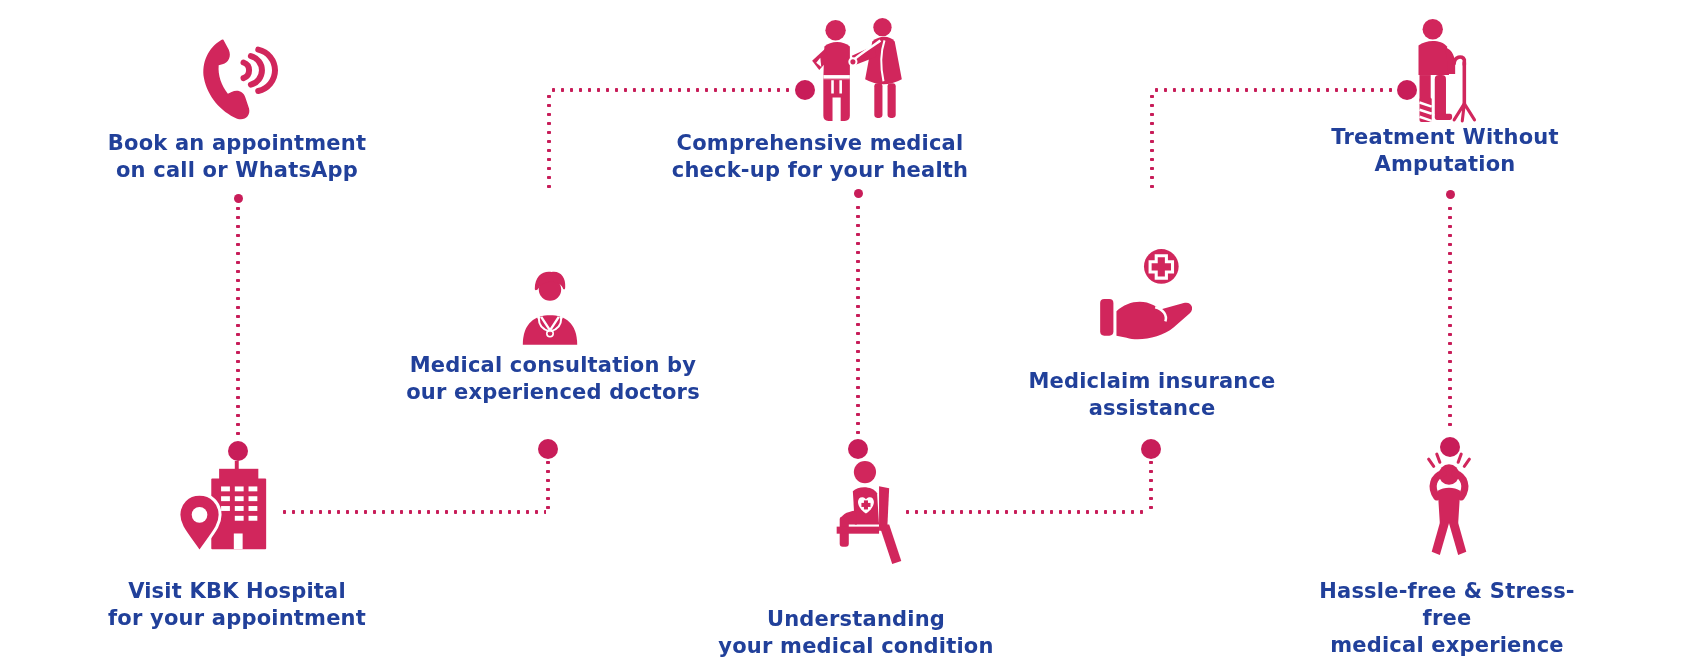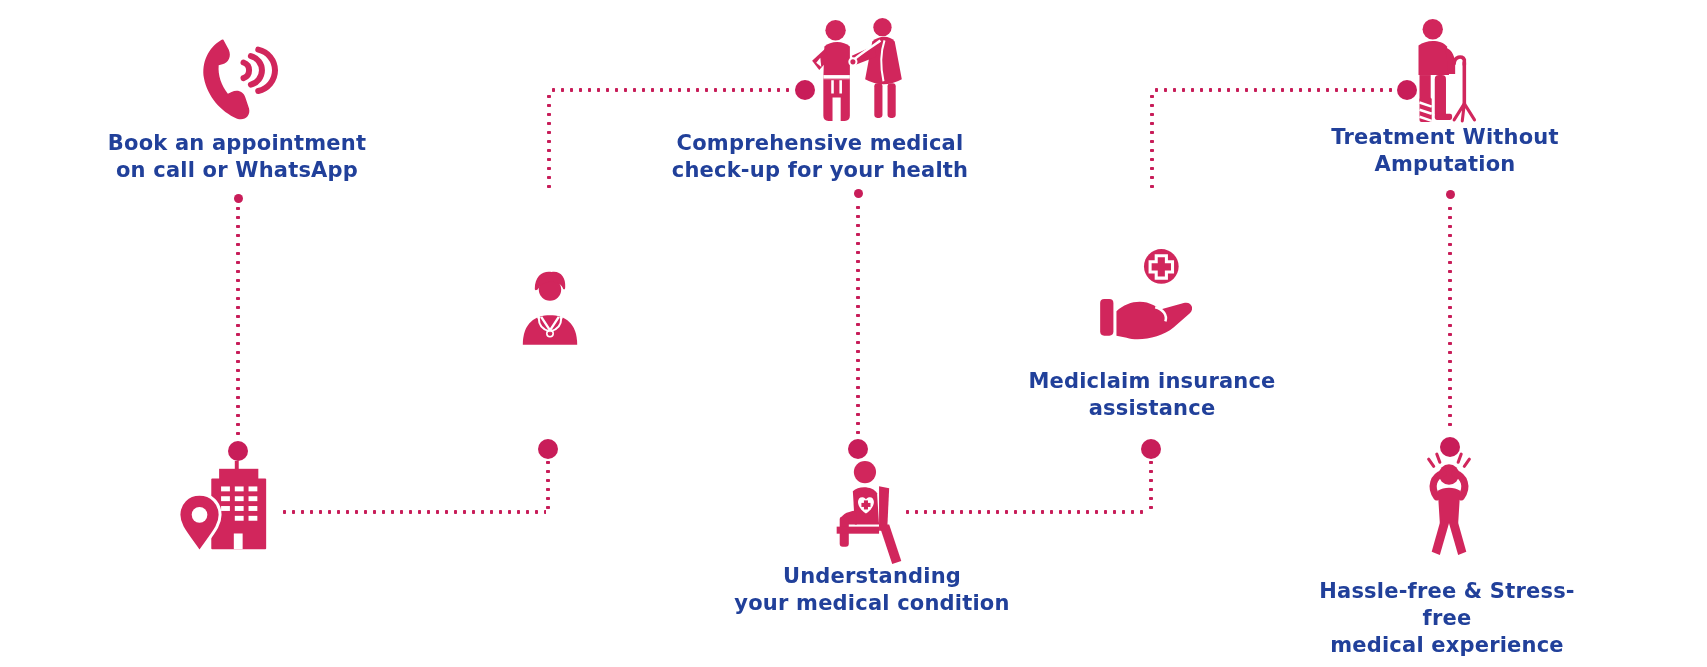--- a/index.html
+++ b/index.html
@@ -95,34 +95,38 @@
           <rect x="60" y="48" width="9" height="5"></rect>
           <rect x="74" y="48" width="9" height="5"></rect>
         <rect x="60" y="58" width="9" height="5"></rect>
           <rect x="74" y="58" width="9" height="5"></rect>
         <rect x="59" y="76" width="9" height="16"></rect>
       </g>
       <path class="ink" d="M24 36 C12 36 3 45 3 57 C3 68 10 75 24 95 C38 75 45 68 45 57 C45 45 36 36 24 36 Z" stroke="#ffffff" stroke-width="3"></path>
       <circle cx="24" cy="57" r="8" fill="#ffffff"></circle>
     </svg>
   </div>
+  <div class="label" style="left:237px;top:578px;">Visit KBK Hospital
+for your appointment</div>
 
   <div class="icon" style="left:510px;top:268px;width:80px;height:80px;">
     <svg viewBox="0 0 100 100">
       <circle class="ink" cx="50" cy="27" r="14"></circle>
       <path class="ink" d="M31 26 C31 9 42 3 52 5 C63 3 70 12 69 24 C69 27 67 28 66 25 C62 15 42 14 36 25 C34 28 31 29 31 26 Z"></path>
       <path class="ink" d="M16 96 C16 68 32 59 50 59 C68 59 84 68 84 96 Z"></path>
       <path class="wstk" style="stroke-width:3;" d="M39 61 L50 78 L61 61"></path>
       <path class="wstk" style="stroke-width:2.5;" d="M36 63 C36 72 42 77 49 79"></path>
       <path class="wstk" style="stroke-width:2.5;" d="M64 63 C64 72 58 77 51 79"></path>
       <circle class="wstk" style="stroke-width:2;" cx="50" cy="82" r="4"></circle>
       <circle cx="36" cy="62" r="2" fill="#ffffff"></circle>
       <circle cx="64" cy="62" r="2" fill="#ffffff"></circle>
     </svg>
   </div>
+  <div class="label" style="left:553px;top:352px;">Medical consultation by
+our experienced doctors</div>
 
   <div class="icon" style="left:806px;top:18px;width:104px;height:106px;">
     <svg viewBox="0 0 100 104">
 
       <circle class="ink" cx="28" cy="12" r="10"></circle>
       <path class="ink" d="M17 28 C23 22 36 22 42 28 L42 60 L16 60 Z"></path>
       <path class="ink" d="M18 30 L5 42 L12 51 L21 41 Z"></path>
       <path d="M13 39 L9 44 L14 48 Z" fill="#ffffff"></path>
       <rect x="16" y="56" width="26" height="3.5" fill="#ffffff"></rect>
       <path class="ink" d="M16 60 L16 96 Q16 101 21 101 L25 101 L25 78 L33 78 L33 101 L37 101 Q42 101 42 96 L42 60 Z"></path>
@@ -148,21 +152,21 @@
       <path class="ink" d="M21 50 Q6 52 6 60 L6 64 L22 64 Z"></path>
       <rect class="ink" x="5" y="56" width="9" height="30" rx="3"></rect>
       <path d="M31 53 C20 46 22 36 28 37 C30 37.5 31 39 31 39 C31 39 32 37.5 34 37 C40 36 42 46 31 53 Z" fill="#ffffff"></path>
       <rect class="ink" x="29" y="40" width="4" height="9"></rect>
       <rect class="ink" x="26.5" y="42.5" width="9" height="4"></rect>
       <path class="ink" d="M44 26 L54 28 L52 70 L44 70 Z"></path>
       <rect class="ink" x="2" y="66" width="42" height="7"></rect>
       <path class="ink" d="M44 64 L54 64 L66 100 L57 103 Z"></path>
     </svg>
   </div>
-  <div class="label" style="left:856px;top:563px;margin-left:16px;">Understanding
+  <div class="label" style="left:856px;top:606px;">Understanding
 your medical condition</div>
 
   <div class="icon" style="left:1098px;top:246px;width:94px;height:106px;">
     <svg viewBox="0 0 92 104">
       <circle class="ink" cx="62" cy="20" r="17"></circle>
       <path class="wstk" style="stroke-width:3;" d="M57 9.5 h10 v6 h6 v10 h-6 v6 h-10 v-6 h-6 v-10 h6 Z"></path>
       <rect class="ink" x="2" y="52" width="13" height="36" rx="4"></rect>
       <path class="ink" d="M18 88 L18 64 C28 54 44 52 54 58 L62 62 L84 56 C91 54 95 61 90 66 L74 80 C62 90 40 94 28 90 Z"></path>
       <path class="wstk" style="stroke-width:2.5;" d="M56 60 C64 62 68 68 66 74"></path>
     </svg>

